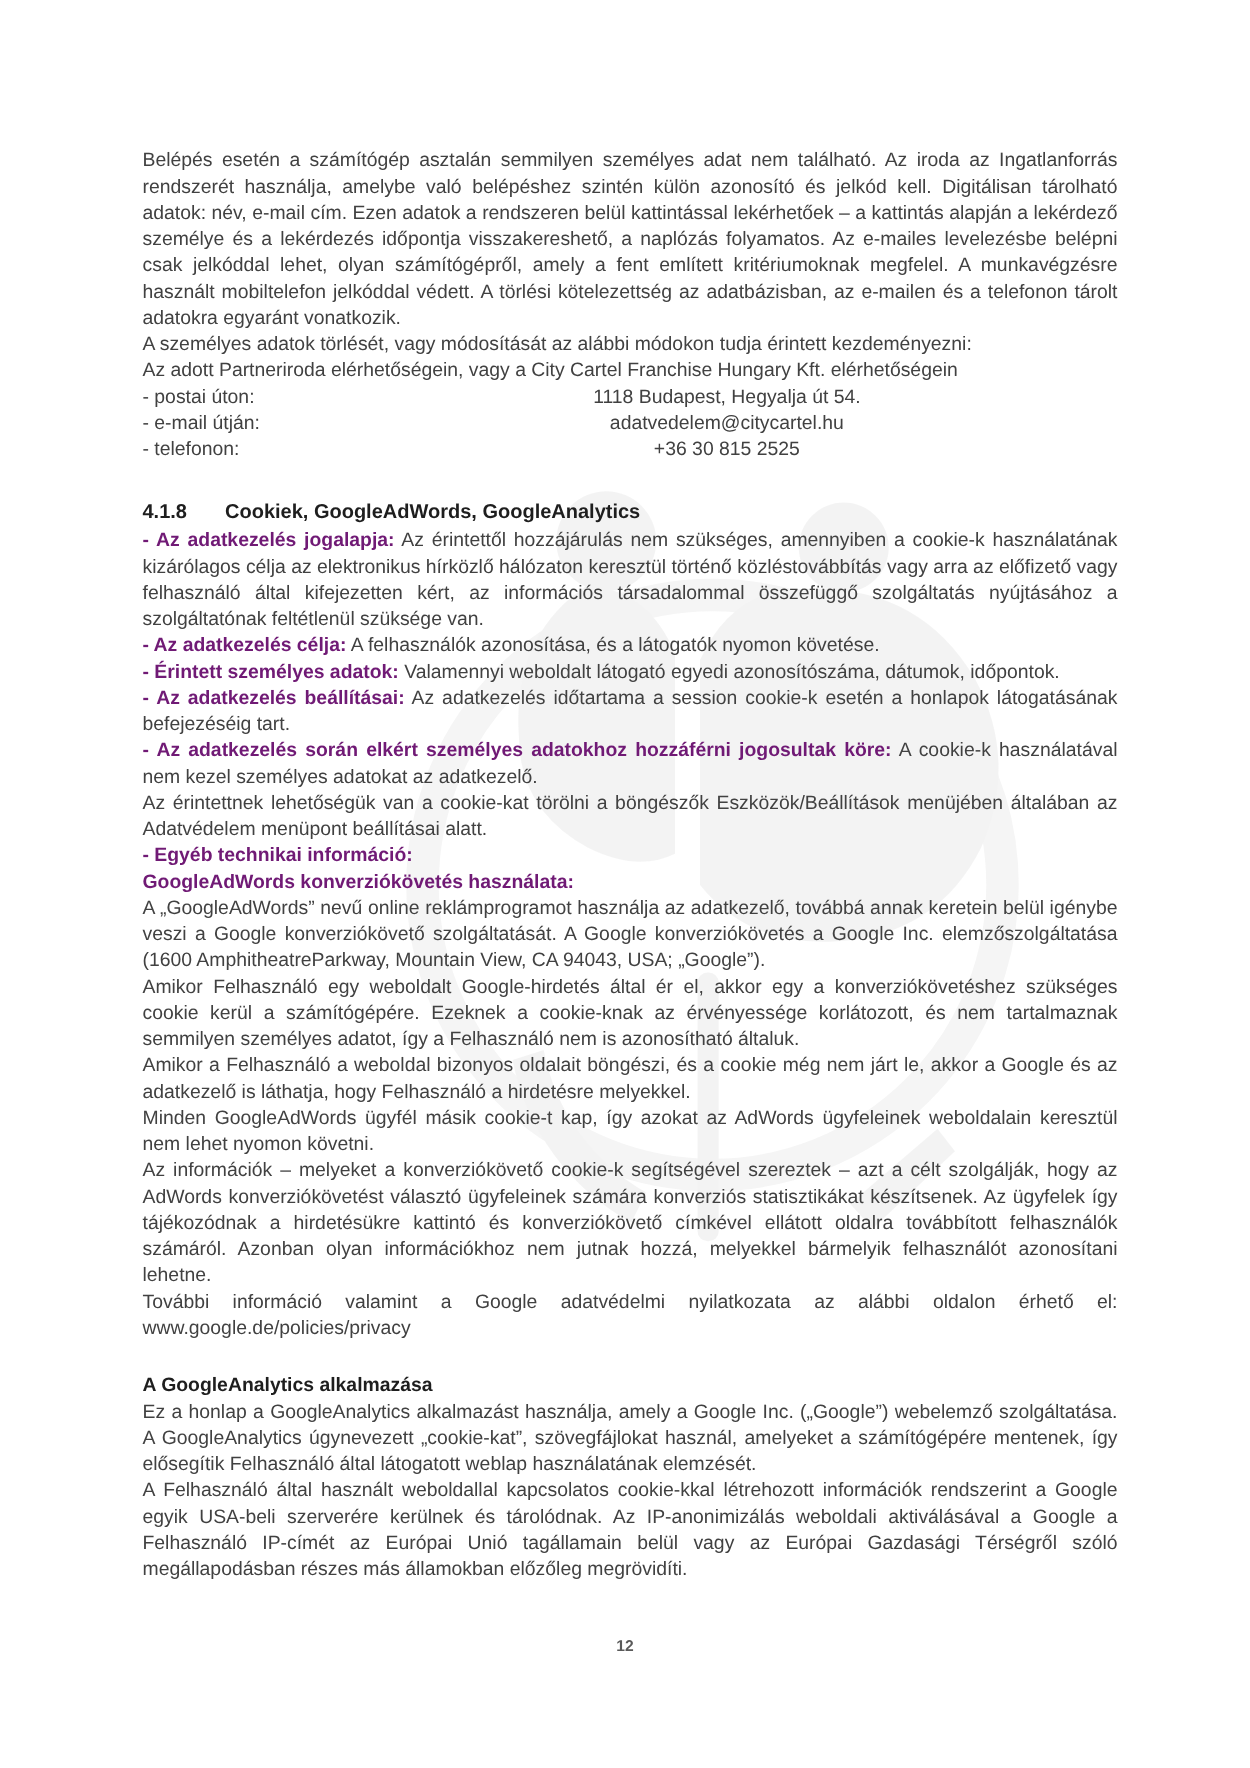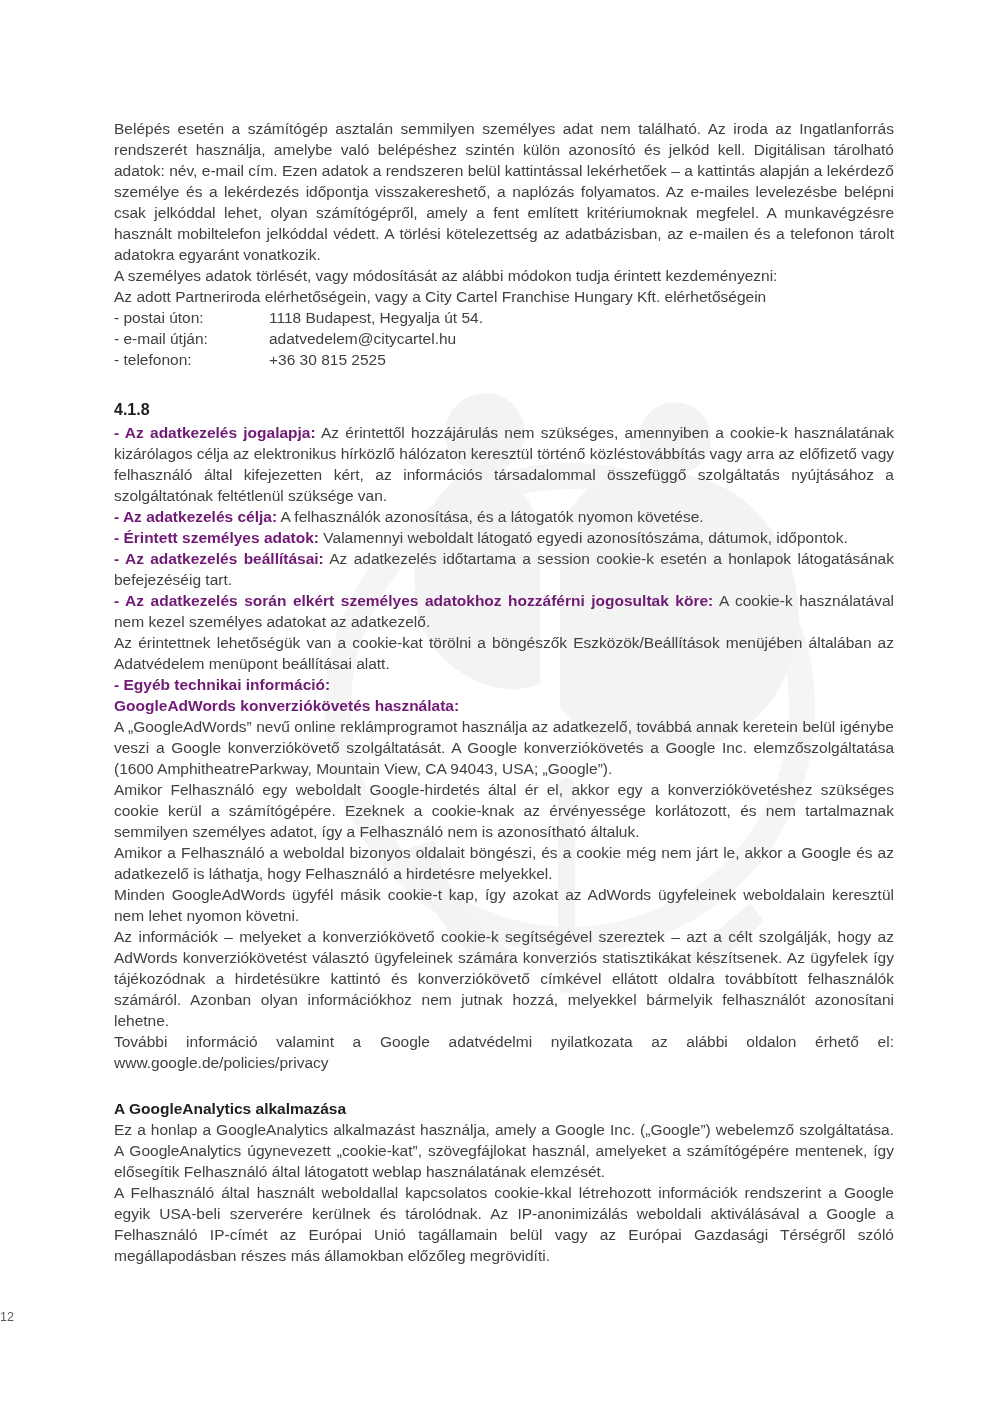--- a/index.html
+++ b/index.html
@@ -27,21 +27,21 @@
     top: 118px;
     width: 780px;
     font-size: 15.5px;
     line-height: 21px;
     z-index: 1;
   }
   .para { margin: 0; text-align: justify; }
   .para .b { font-weight: bold; color: #701a75; }
   .contact-row { display: flex; text-align: left; }
   .contact-label { flex: 0 0 155px; }
-  .contact-value { flex: 1 1 auto; }
+  .contact-value { flex: 1 1 auto; text-align: center; }
   .heading {
     margin: 29px 0 2px 0;
     font-size: 16px;
     font-weight: bold;
     color: #1e1e1e;
     display: flex;
     line-height: 21px;
   }
   .heading .hnum { width: 66px; flex: 0 0 66px; }
   .subheading {
@@ -49,24 +49,25 @@
     font-size: 15.5px;
     font-weight: bold;
     color: #1e1e1e;
     line-height: 21px;
   }
   .footer {
     position: absolute;
     left: 0;
     top: 1310px;
     width: 100%;
-    text-align: left;
+    text-align: center;
     font-size: 12.5px;
     color: #5a5a5a;
     z-index: 1;
+    font-weight: bold;
   }
 </style>
 </head>
 <body>
 
 <div class="page">
 
   <svg class="watermark" viewBox="0 0 500 690" aria-hidden="true">
     <g fill="#ebebeb" stroke="none">
       <circle cx="250" cy="330" r="232" fill="none" stroke="#ededed" stroke-width="26"></circle>
@@ -91,20 +92,21 @@
       <div class="contact-row">
         <span class="contact-label">- e-mail útján:</span>
         <span class="contact-value">adatvedelem@citycartel.hu</span>
       </div>
       <div class="contact-row">
         <span class="contact-label">- telefonon:</span>
         <span class="contact-value">+36 30 815 2525</span>
       </div>
       <h2 class="heading">
         <span class="hnum">4.1.8</span>
+        <span>Cookiek, GoogleAdWords, GoogleAnalytics</span>
       </h2>
       <p class="para"><span class="b">- Az adatkezelés jogalapja:</span><span> Az érintettől hozzájárulás nem szükséges, amennyiben a cookie-k használatának kizárólagos célja az elektronikus hírközlő hálózaton keresztül történő közléstovábbítás vagy arra az előfizető vagy felhasználó által kifejezetten kért, az információs társadalommal összefüggő szolgáltatás nyújtásához a szolgáltatónak feltétlenül szüksége van.</span></p>
       <p class="para"><span class="b">- Az adatkezelés célja:</span><span> A felhasználók azonosítása, és a látogatók nyomon követése.</span></p>
       <p class="para"><span class="b">- Érintett személyes adatok:</span><span> Valamennyi weboldalt látogató egyedi azonosítószáma, dátumok, időpontok.</span></p>
       <p class="para"><span class="b">- Az adatkezelés beállításai:</span><span> Az adatkezelés időtartama a session cookie-k esetén a honlapok látogatásának befejezéséig tart.</span></p>
       <p class="para"><span class="b">- Az adatkezelés során elkért személyes adatokhoz hozzáférni jogosultak köre:</span><span> A cookie-k használatával nem kezel személyes adatokat az adatkezelő.</span></p>
       <p class="para"><span>Az érintettnek lehetőségük van a cookie-kat törölni a böngészők Eszközök/Beállítások menüjében általában az Adatvédelem menüpont beállításai alatt.</span></p>
       <p class="para"><span class="b">- Egyéb technikai információ:</span></p>
       <p class="para"><span class="b">GoogleAdWords konverziókövetés használata:</span></p>
       <p class="para"><span>A „GoogleAdWords” nevű online reklámprogramot használja az adatkezelő, továbbá annak keretein belül igénybe veszi a Google konverziókövető szolgáltatását. A Google konverziókövetés a Google Inc. elemzőszolgáltatása (1600 AmphitheatreParkway, Mountain View, CA 94043, USA; „Google”).</span></p>

